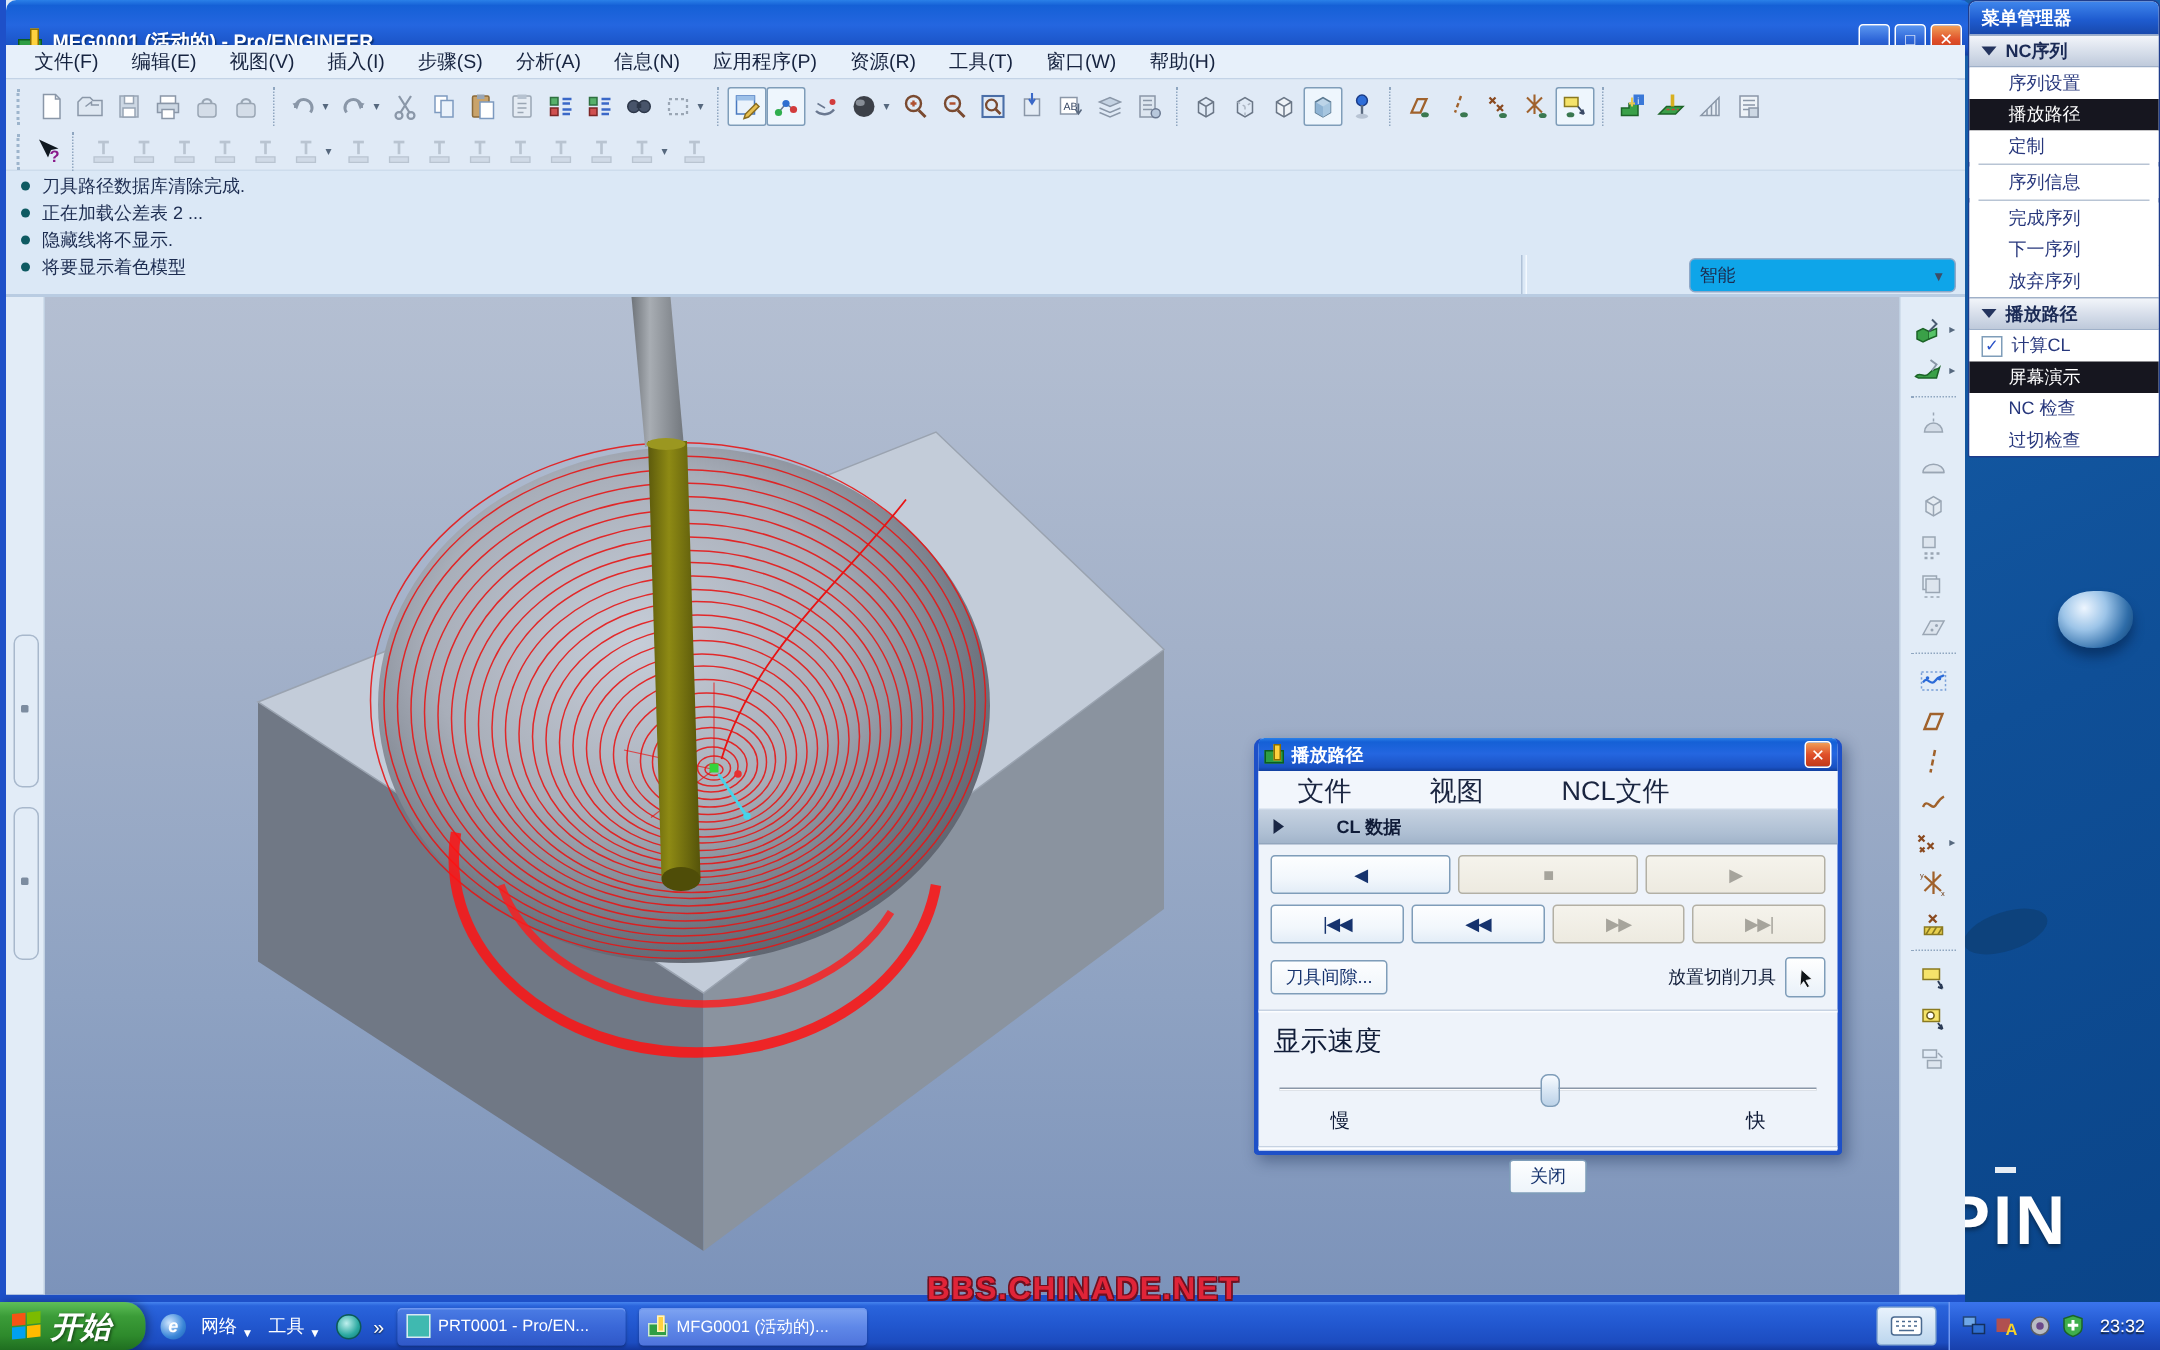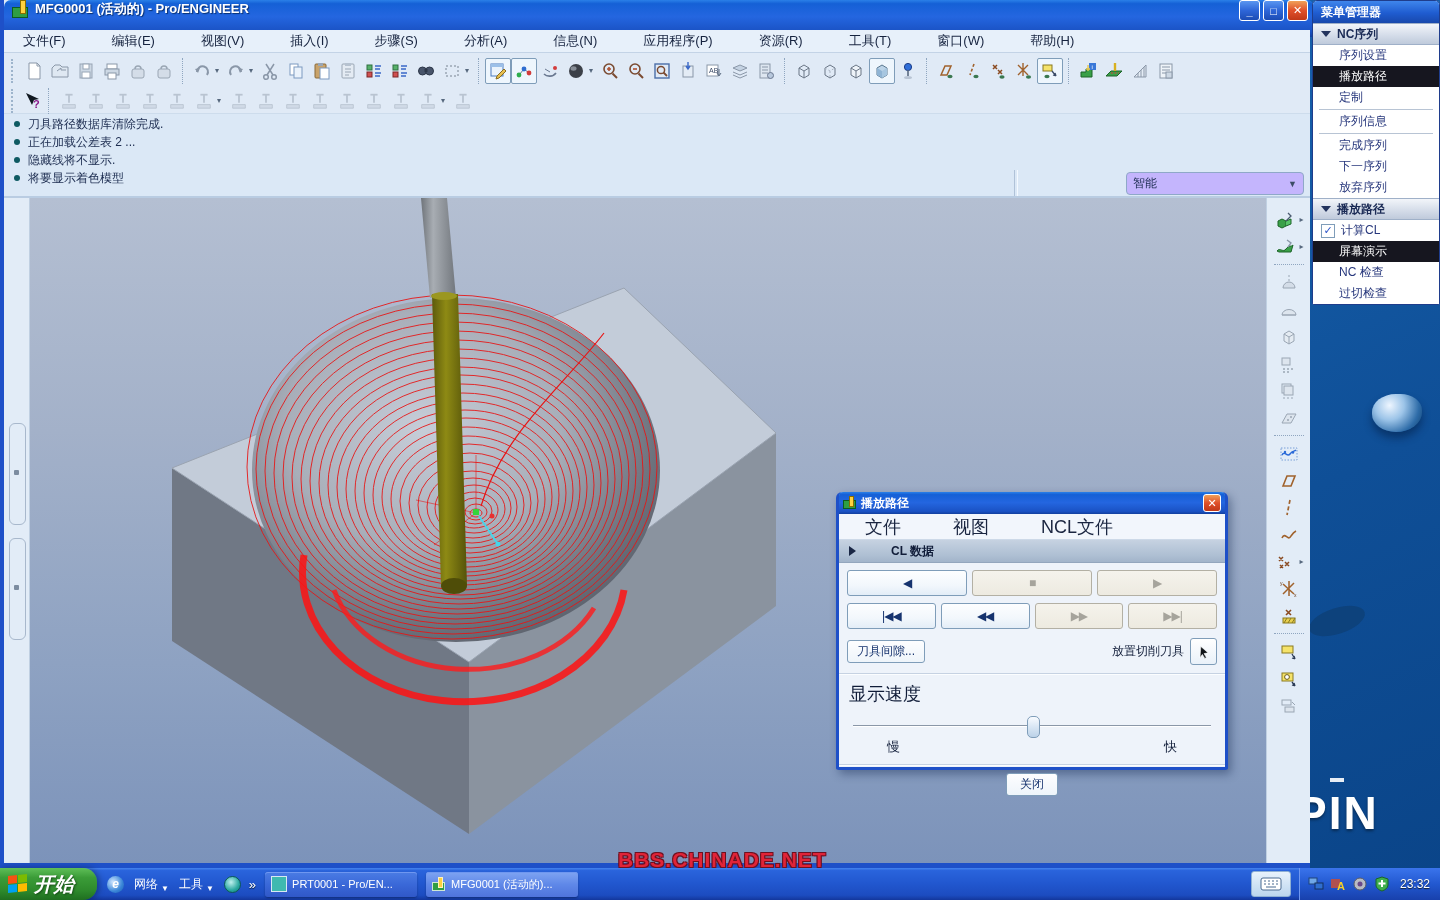--- a/index.html
+++ b/index.html
@@ -17,55 +17,55 @@
   #desktop-logo{left:1296px;top:786px;width:150px;color:#fff;font-size:46px;font-weight:bold;
     letter-spacing:2px;text-shadow:0 2px 3px rgba(0,0,0,.4);}
   #desktop-logo-dash{left:1330px;top:778px;width:14px;height:4px;background:#fff;opacity:.9;}
 
   
   #app{left:0;top:0;width:1310px;height:868px;background:#dce9f7;
        border-right:5px solid #1e50c8;border-bottom:5px solid #1e50c8;border-left:4px solid #1e50c8;
        box-sizing:border-box;}
   #titlebar{left:0;top:0;width:1310px;height:37px;box-sizing:border-box;
     background:linear-gradient(180deg,#2a80e8 0%,#1560d6 10%,#2466e0 45%,#1a52c4 85%,#123f9e 100%);
-    border-radius:7px 7px 0 0;display:flex;align-items:flex-start;padding:0 6px;}
+    border-radius:7px 7px 0 0;display:flex;align-items:flex-end;padding:0 6px;}
   #app-icon{width:18px;height:18px;margin:0 5px 0 2px;position:relative;}
   #app-icon .b1{position:absolute;left:0;bottom:0;width:14px;height:9px;background:#2f9e44;border:1px solid #0c5c20;}
   #app-icon .b2{position:absolute;left:8px;top:0;width:4px;height:12px;background:#ffd23f;border:1px solid #8a6d00;}
   #title-text{color:#fff;font-weight:bold;font-size:13px;text-shadow:1px 1px 1px #0a3070;}
   .winbtn{width:21px;height:21px;border-radius:3px;border:1px solid #fff;margin-left:3px;
     display:flex;align-items:center;justify-content:center;color:#fff;font-size:11px;font-weight:bold;
     background:linear-gradient(180deg,#5a96f0 0%,#2e66d8 50%,#1c4cb4 100%);box-sizing:border-box;}
   .winbtn.close{background:linear-gradient(180deg,#f0a058 0%,#e0502a 50%,#c03818 100%);}
   #title-controls{margin-left:auto;display:flex;}
 
   
   #menubar{left:0;top:30px;width:1306px;height:23px;background:#e7f0fa;border-bottom:1px solid #c3d3e6;
-    display:flex;align-items:center;padding-left:8px;box-sizing:border-box;gap:24px;}
+    display:flex;align-items:center;padding-left:8px;box-sizing:border-box;}
   .menu-item{padding:2px 11px;font-size:13px;color:#16233f;}
 
   
   #tb1{left:0;top:53px;width:1306px;height:35px;background:#e0eaf6;display:flex;align-items:center;padding-left:4px;box-sizing:border-box;}
   #tb2{left:0;top:88px;width:1306px;height:26px;background:#e0eaf6;display:flex;align-items:center;padding-left:4px;box-sizing:border-box;border-bottom:1px solid #cddcec;}
   .tb-sep{width:1px;height:26px;margin:0 5px;border-left:1px dotted #8fa6c0;}
   .grip{width:5px;height:24px;margin:0 3px;border-left:2px dotted #9db4cc;}
   .ticon{width:26px;height:26px;display:flex;align-items:center;justify-content:center;border-radius:2px;}
   .ticon svg{width:20px;height:20px;}
   .ticon.small{width:22px;height:22px;}
   .ticon.sel{border:1px solid #7f9db9;background:#eef6fd;box-sizing:border-box;}
   .flyout{width:8px;color:#56687e;font-size:8px;display:flex;align-items:center;}
   .ticon2{width:27px;height:22px;display:flex;align-items:center;justify-content:center;}
   .ticon2 svg{width:20px;height:18px;opacity:.55;}
 
   
   #msgarea{left:0;top:114px;width:1306px;height:84px;background:#dbe8f6;border-bottom:2px solid #b9cce2;box-sizing:border-box;}
   .msg-line{display:flex;align-items:center;height:16px;margin:2px 0 0 10px;font-size:12px;color:#1c2c50;}
   .msg-line .dot{width:6px;height:6px;border-radius:50%;background:#0e5a62;margin-right:8px;}
   #msg-vsep{left:1010px;top:170px;width:2px;height:26px;border-left:1px solid #b0c2d8;border-right:1px solid #f4f9ff;}
-  #filter-box{left:1122px;top:172px;width:178px;height:23px;background:#c4b5fd;border:1px solid #8fa8c8;border-radius:4px;
+  #filter-box{left:1122px;top:172px;width:178px;height:23px;background:#0ea5e9;border:1px solid #8fa8c8;border-radius:4px;
     display:flex;align-items:center;padding:0 6px;box-sizing:border-box;font-size:12px;color:#1c2c50;justify-content:space-between;}
   #filter-box .caret{font-size:9px;color:#3c4c66;}
 
   
   #client{left:0;top:198px;width:1306px;height:665px;background:linear-gradient(180deg,#b4bfd2 0%,#a3b1c9 35%,#8ea2c2 70%,#7c93ba 100%);}
   #left-sash{left:0;top:198px;width:26px;height:665px;background:#e2ecf7;border-right:1px solid #c0d0e2;box-sizing:border-box;}
   .sash-handle{position:absolute;left:5px;width:15px;height:100px;border:1px solid #a8b8cc;border-radius:6px;}
   .sash-dot{position:absolute;left:10px;width:5px;height:5px;background:#7c8ca0;border-radius:1px;}
   #scene{left:26px;top:198px;width:1236px;height:665px;}
 

